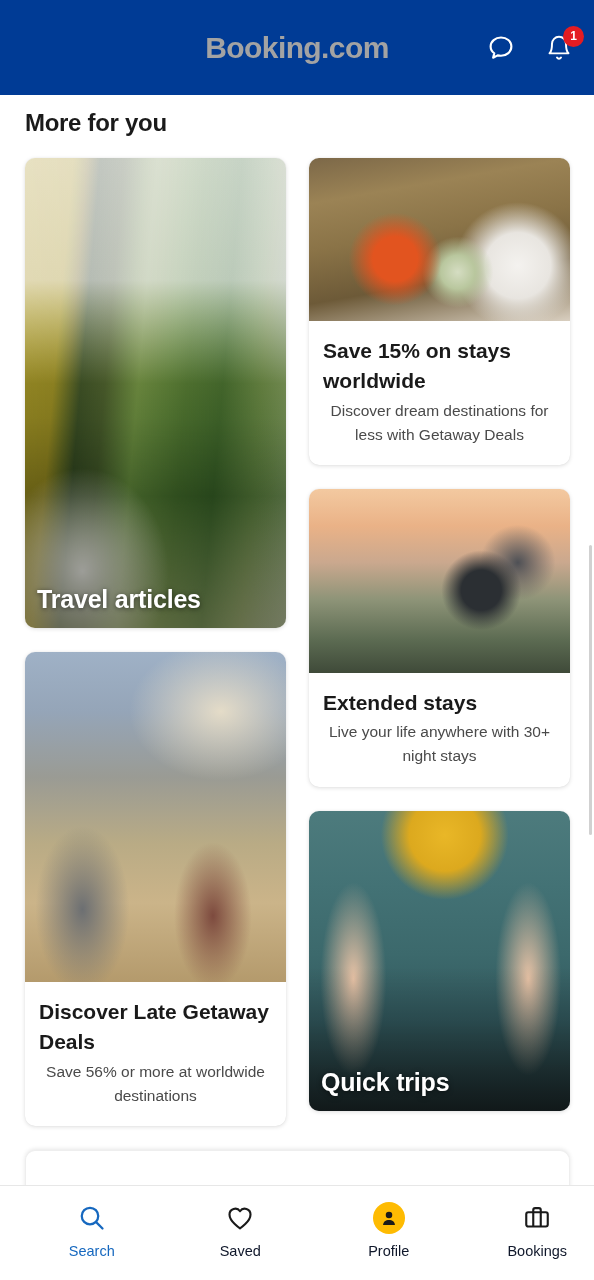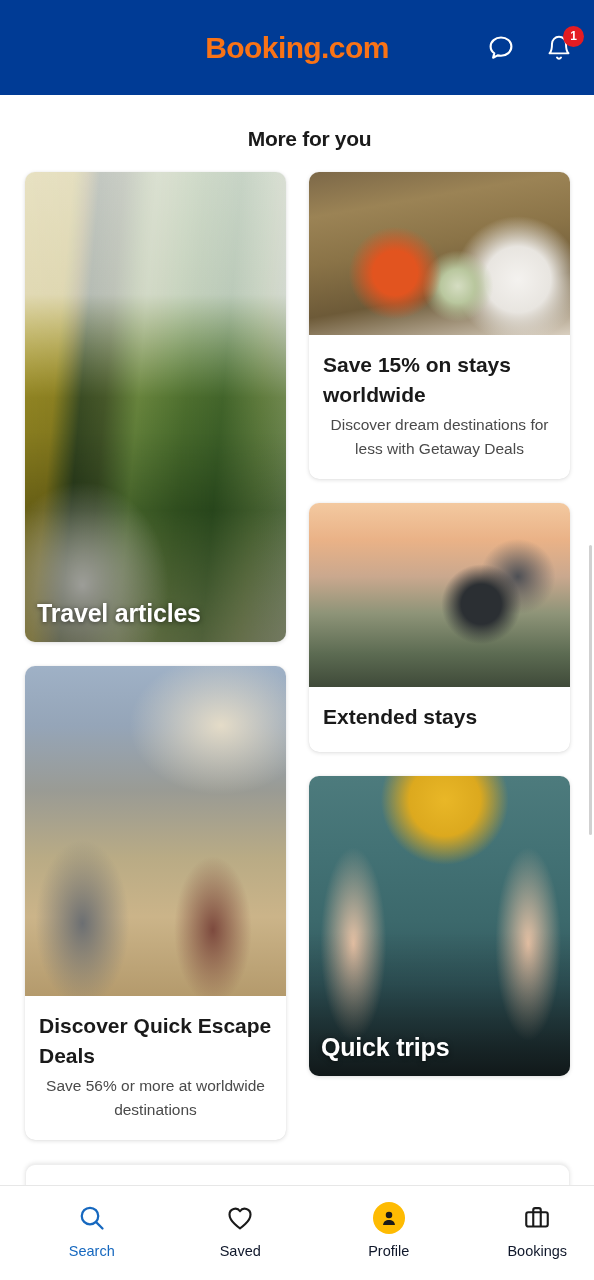--- a/index.html
+++ b/index.html
@@ -25,21 +25,21 @@
     display: flex;
     align-items: center;
     justify-content: center;
     position: relative;
     flex: 0 0 auto;
   }
 
   .brand-logo {
     font-size: 30px;
     font-weight: bold;
-    color: #f97316;
+    color: #a3a3a3;
     letter-spacing: -0.6px;
   }
 
   .header-actions {
     position: absolute;
     right: 18px;
     top: 50%;
     transform: translateY(-50%);
     display: flex;
     align-items: center;
@@ -79,26 +79,25 @@
     position: absolute;
     top: 95px;
     left: 0;
     right: 0;
     bottom: 95px;
     overflow: hidden;
     background: #ffffff;
   }
 
   .section-title {
-    font-size: 21px;
+    font-size: 24px;
     font-weight: bold;
     color: #1a1a1a;
-    padding: 32px 0 0 25px;
+    padding: 14px 0 0 25px;
     letter-spacing: -0.3px;
-    text-align: center;
   }
 
   
   .masonry {
     display: flex;
     gap: 23px;
     padding: 21px 24px 0 25px;
     align-items: flex-start;
   }
 
@@ -328,41 +327,42 @@
     <div class="mcol">
 
       <div class="card card-hero">
         <div class="card-photo photo-van"></div>
         <div class="overlay-title">Travel articles</div>
       </div>
 
       <div class="card">
         <div class="card-photo photo-hike"></div>
         <div class="card-body">
-          <div class="card-title">Discover Quick Escape Deals</div>
+          <div class="card-title">Discover Late Getaway Deals</div>
           <div class="card-subtitle">Save 56% or more at worldwide destinations</div>
         </div>
       </div>
 
     </div>
 
     <div class="mcol">
 
       <div class="card">
         <div class="card-photo photo-family"></div>
         <div class="card-body">
           <div class="card-title">Save 15% on stays worldwide</div>
           <div class="card-subtitle">Discover dream destinations for less with Getaway Deals</div>
         </div>
       </div>
 
       <div class="card">
         <div class="card-photo photo-laptop"></div>
         <div class="card-body">
           <div class="card-title">Extended stays</div>
+          <div class="card-subtitle">Live your life anywhere with 30+ night stays</div>
         </div>
       </div>
 
       <div class="card card-hero">
         <div class="card-photo photo-pack"></div>
         <div class="overlay-title">Quick trips</div>
       </div>
 
     </div>
   </div>

